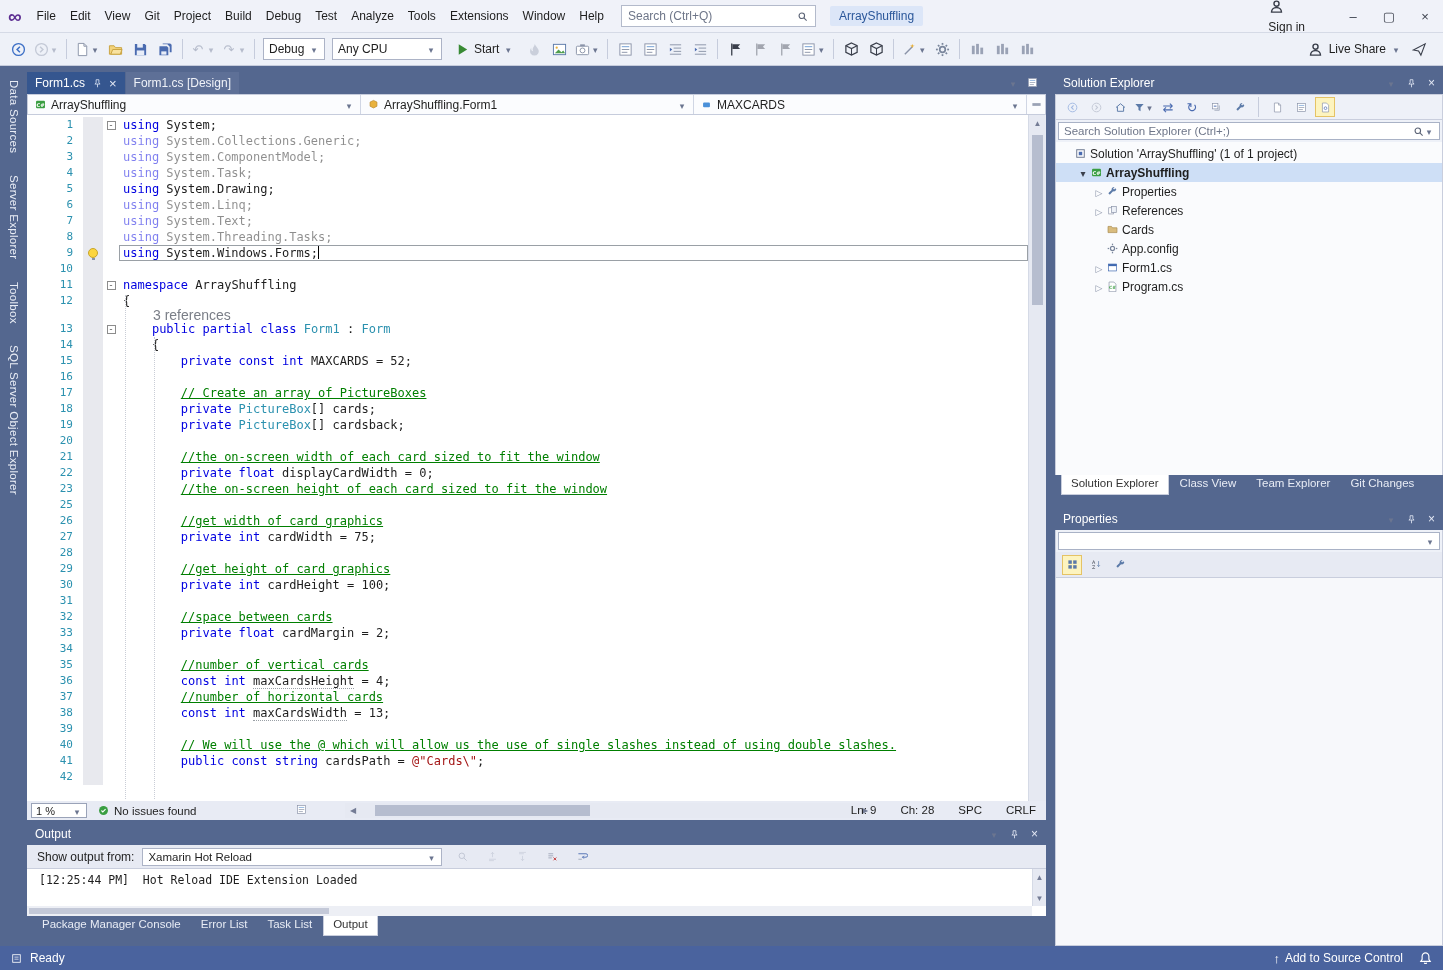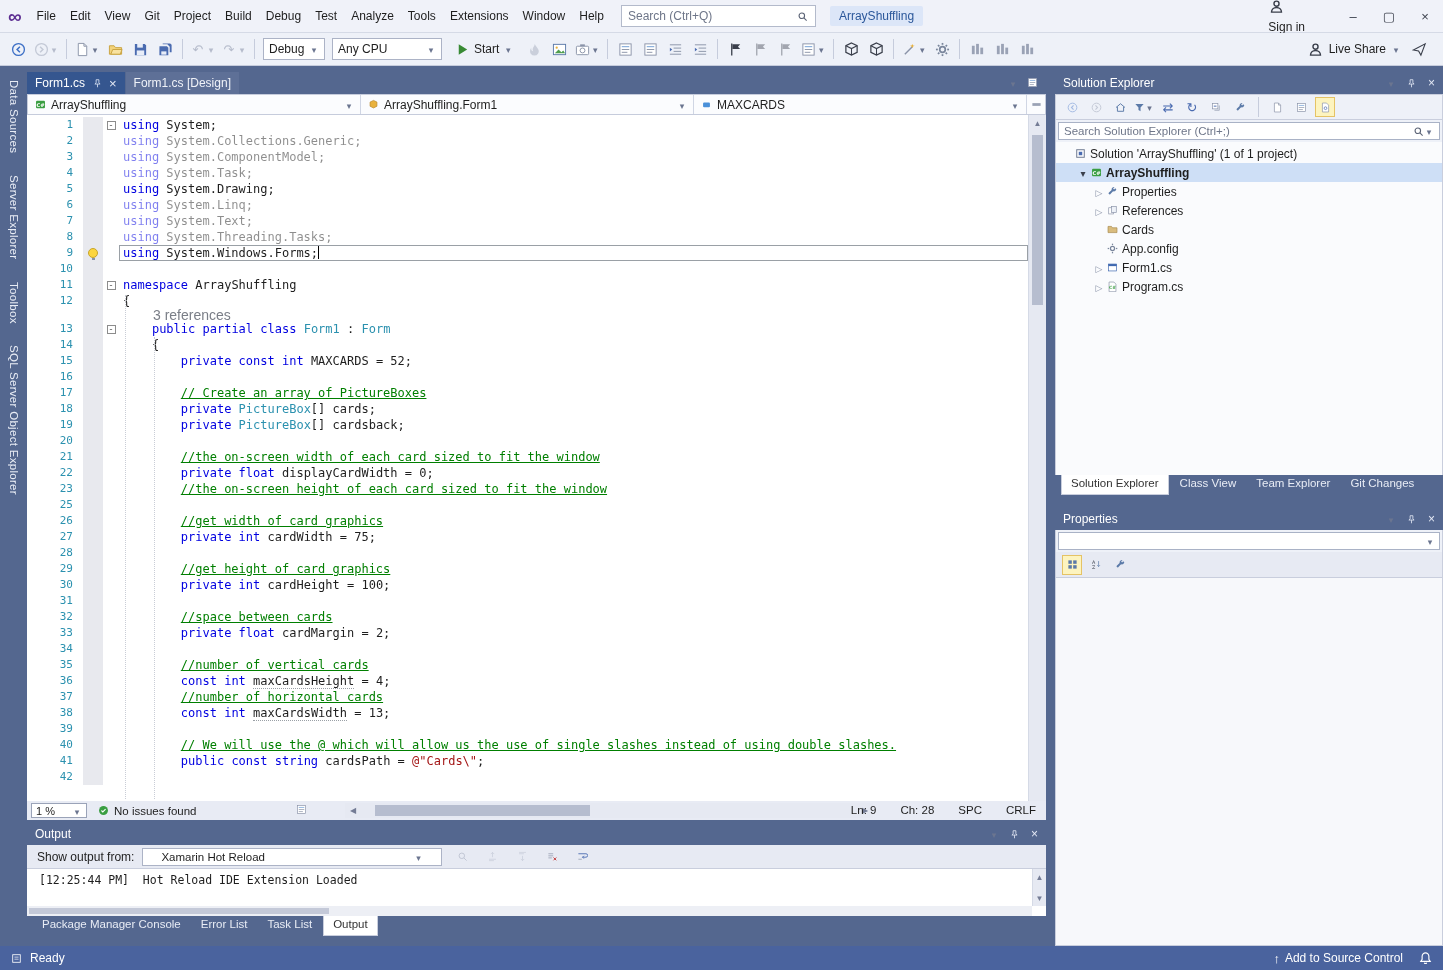--- a/index.html
+++ b/index.html
@@ -90,21 +90,21 @@
   #hscroll .sb-arrow { width:16px; height:15px; }
   #hscroll .track { flex:1; position:relative; }
   #hscroll .thumb { position:absolute; left:14px; top:2px; height:11px; width:215px; background:#B6BDCF; }
   #right-info { position:absolute; right:10px; top:3px; display:flex; gap:24px; color:#1E1E1E; }
 
   
   #output-panel { position:absolute; left:27px; top:757px; width:1019px; height:118px; display:flex; flex-direction:column; }
   .panel-header { height:22px; display:flex; align-items:center; color:#fff; padding:0 8px; font-size:12px; }
   .panel-header .hicons { margin-left:auto; display:flex; gap:10px; color:#E4E9F5; align-items:center; }
   #output-toolbar { height:24px; background:#E7EAF3; border-bottom:1px solid #C9CEDD; display:flex; align-items:center; gap:8px; padding:0 10px; }
-  #output-combo { width:300px; height:18px; background:#fff; border:1px solid #ACB3C6; display:flex; align-items:center; padding:0 18px; }
+  #output-combo { width:300px; height:18px; background:#fff; border:1px solid #ACB3C6; display:flex; align-items:center; padding:0 5px; }
   #output-combo .lbl { flex:1; font-size:11.5px; }
   #output-icons { display:flex; gap:6px; align-items:center; }
   #output-content { flex:1; background:#fff; position:relative; }
   #output-content pre { font-family:"DejaVu Sans Mono", monospace; font-size:11.5px; padding:4px 12px; color:#1E1E1E; }
   #out-vscroll { position:absolute; right:0; top:0; bottom:10px; width:14px; background:#E6E9F2; border-left:1px solid #D5DAE6; display:flex; flex-direction:column; justify-content:space-between; }
   #out-hscroll { position:absolute; left:0; right:14px; bottom:0; height:10px; background:#EDEFF5; }
   #out-hscroll .thumb { position:absolute; left:2px; top:2px; height:6px; width:300px; background:#C4C9D8; }
   .panel-tabs { height:25px; display:flex; align-items:flex-start; gap:2px; padding-left:6px; }
   .ptab { height:20px; padding:2px 9px 0; font-size:11.5px; color:#E8ECF5; }
   .ptab.active { background:#fff; color:#333; border:1px solid #C9CEDD; border-top:none; }

